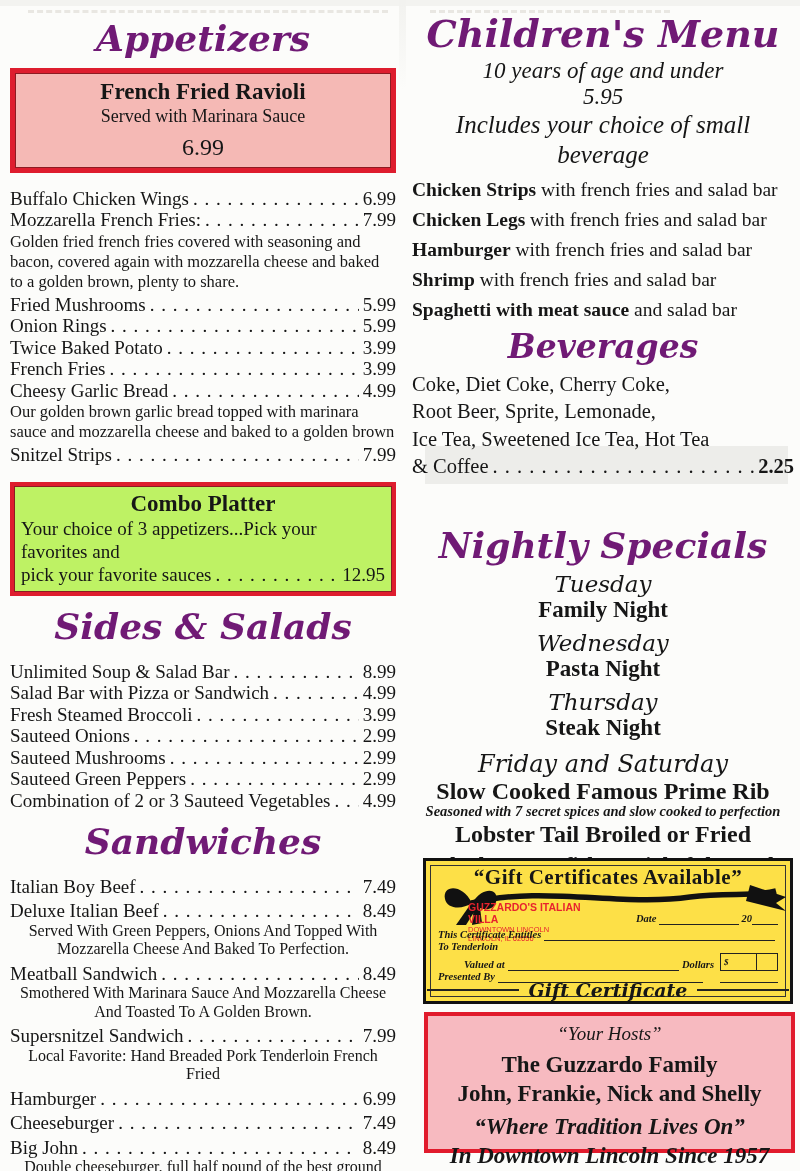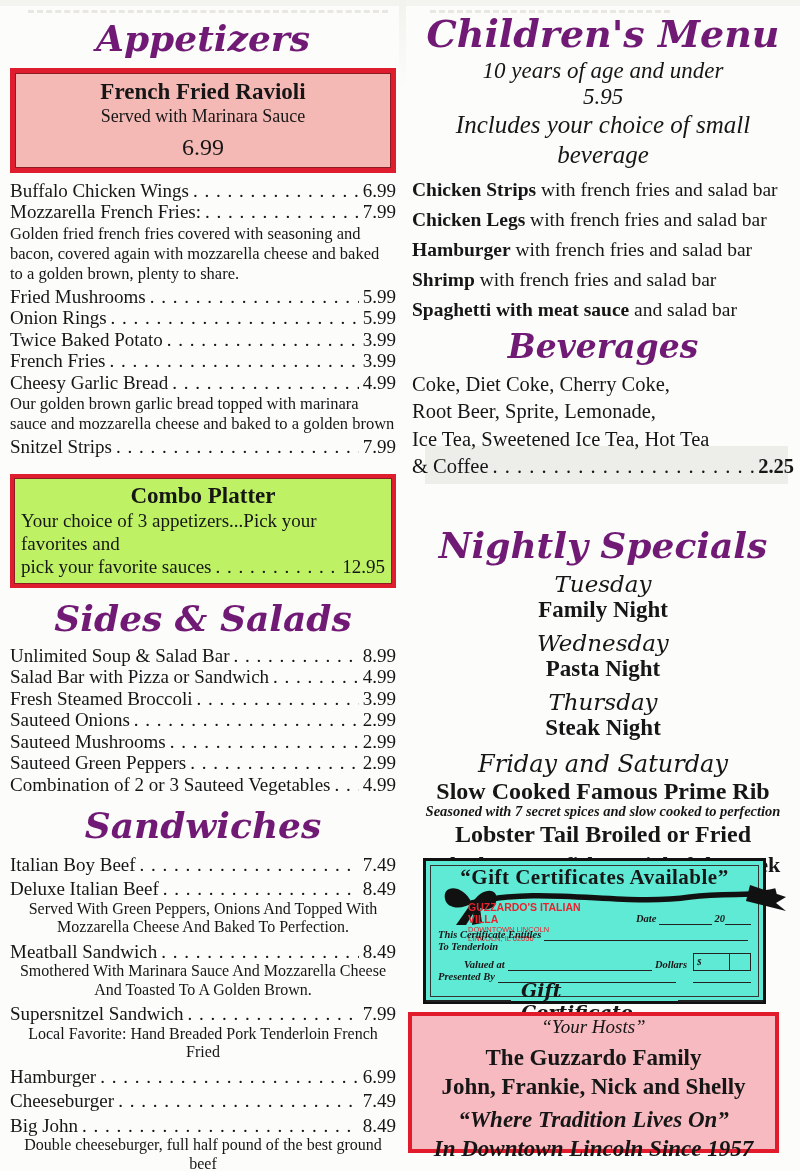--- a/index.html
+++ b/index.html
@@ -31,21 +31,21 @@
         text-align:center;padding:5px 8px 8px;}
   .pink-box .box-title{font-weight:bold;font-size:23px;line-height:27px;}
   .pink-box .box-sub{font-size:18px;line-height:22px;}
   .pink-box .box-price{font-size:24px;line-height:26px;margin-top:7px;}
   .combo-box{border:4px solid #de1d2e;background:#bef264;box-shadow:inset 0 0 0 1px #8d1b22;
         padding:4px 7px 6px;margin-top:16px;text-align:left;}
   .combo-box .box-title{font-weight:bold;font-size:23px;line-height:27px;text-align:center;}
   .combo-box .combo-line{font-size:19px;line-height:23px;}
 
   
-  .menu-list{margin-top:7px;}
+  .menu-list{margin-top:15px;}
   .menu-row{display:flex;align-items:baseline;font-size:19px;line-height:21.5px;}
   .menu-row .item-name{white-space:nowrap;}
   .leader{flex:1;overflow:hidden;white-space:nowrap;margin:0 4px;}
   .leader::after{content:". . . . . . . . . . . . . . . . . . . . . . . . . . . . . . . . . . . . . . . . . . . . . . . .";
         letter-spacing:1px;}
   .menu-row .item-price{white-space:nowrap;}
   .item-desc{font-size:16.5px;line-height:20px;margin:1px 0 2px;}
   .sandwich-list .item-desc{text-align:center;font-size:16px;line-height:18.5px;margin:0 0 4px;}
   .sandwich-list .menu-row{margin-top:3px;}
 
@@ -65,21 +65,21 @@
         font-size:23px;line-height:25px;margin-top:8px;}
   .night-special{font-weight:bold;text-align:center;font-size:23px;line-height:26px;}
   .wk-day{font-family:"DejaVu Serif",serif;font-style:italic;text-align:center;
         font-size:24px;line-height:27px;margin-top:10px;}
   .wk-special{font-weight:bold;text-align:center;font-size:24px;line-height:26px;}
   .wk-note{font-weight:bold;font-style:italic;text-align:center;font-size:14.5px;line-height:15px;}
   .wk-special2{font-weight:bold;text-align:center;font-size:24px;line-height:26px;margin-top:2px;}
   .wk-special3{font-weight:bold;text-align:center;font-size:22px;line-height:25px;margin-top:5px;}
 
   
-  .cert-box{position:absolute;left:423px;top:858px;width:343px;height:146px;background:#5eead4;
+  .cert-box{position:absolute;left:423px;top:858px;width:370px;height:146px;background:#fde047;
         border:3px solid #111;box-sizing:border-box;}
   .cert-inner{position:absolute;left:4px;top:4px;right:4px;bottom:4px;border:1px solid #333;}
   .cert-header{position:absolute;left:0;right:0;top:4px;text-align:center;font-weight:bold;
         font-size:21px;letter-spacing:.5px;}
   .cert-ribbon{position:absolute;left:6px;top:16px;}
   .cert-brand{position:absolute;left:42px;top:40px;width:130px;text-align:left;
         font-family:Liberation Sans, sans-serif;color:#e8232e;}
   .cert-brand .brand-name{font-weight:bold;font-size:10.5px;line-height:12px;}
   .cert-brand .brand-addr{font-size:7.5px;line-height:9px;}
   .cert-row{position:absolute;display:flex;align-items:flex-end;
@@ -98,23 +98,23 @@
   .dollars-box .cell-a{width:36px;border-right:1px solid #222;font-style:italic;
         font-size:9px;padding:2px 0 0 3px;box-sizing:border-box;}
   .dollars-box .cell-b{flex:1;}
   .cert-footer{position:absolute;left:0;right:0;top:118px;display:flex;align-items:center;
         justify-content:center;}
   .cert-footer .f-line{width:92px;border-bottom:2px solid #222;}
   .cert-footer .f-text{font-family:"DejaVu Serif",serif;font-style:italic;font-weight:bold;
         font-size:19px;margin:0 10px;}
 
   
-  .hosts-box{position:absolute;left:408px;top:1012px;width:371px;height:141px;
+  .hosts-box{position:absolute;left:424px;top:1012px;width:371px;height:141px;
         border:4px solid #e11b2c;background:#f7bac0;box-sizing:border-box;text-align:center;
-        }
+        padding-top:7px;}
   .hosts-quote{font-style:italic;font-size:19px;line-height:22px;}
   .hosts-name{font-weight:bold;font-size:23px;line-height:29px;}
   .hosts-name.first{margin-top:5px;}
   .hosts-tag{font-weight:bold;font-style:italic;font-size:23px;line-height:29px;}
   .hosts-tag.first{margin-top:4px;}
 </style>
 </head>
 <body>
 
 <div class="page">

